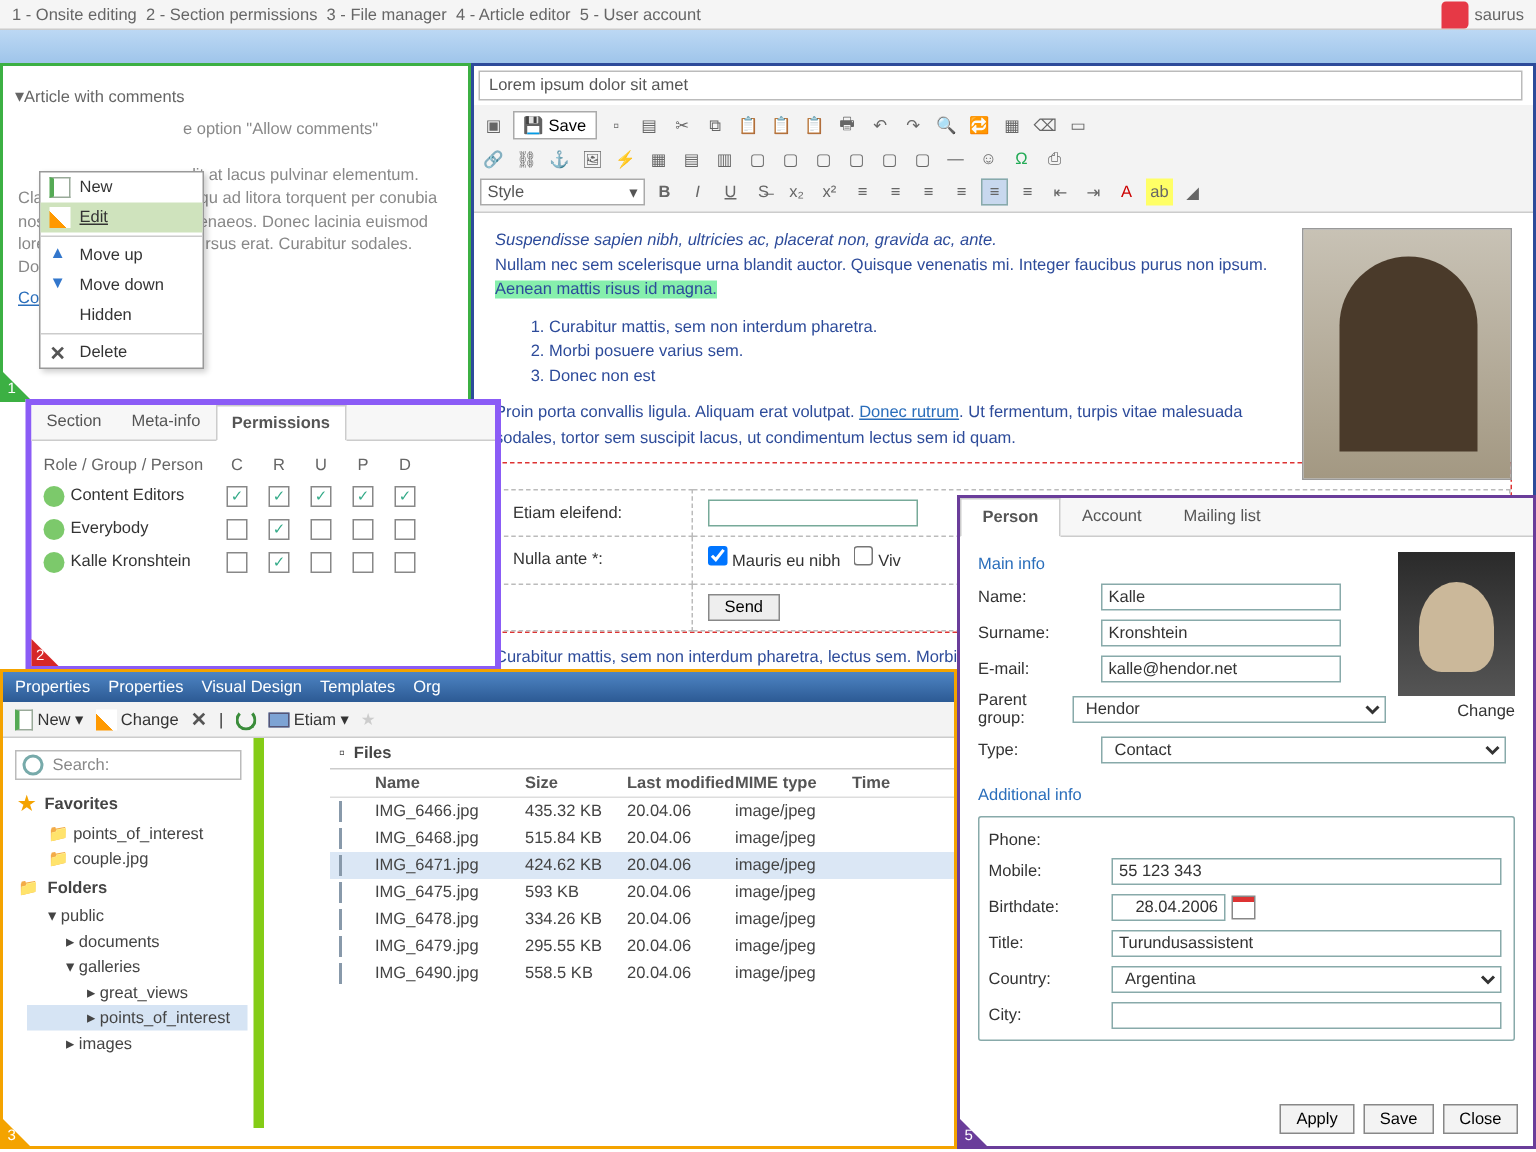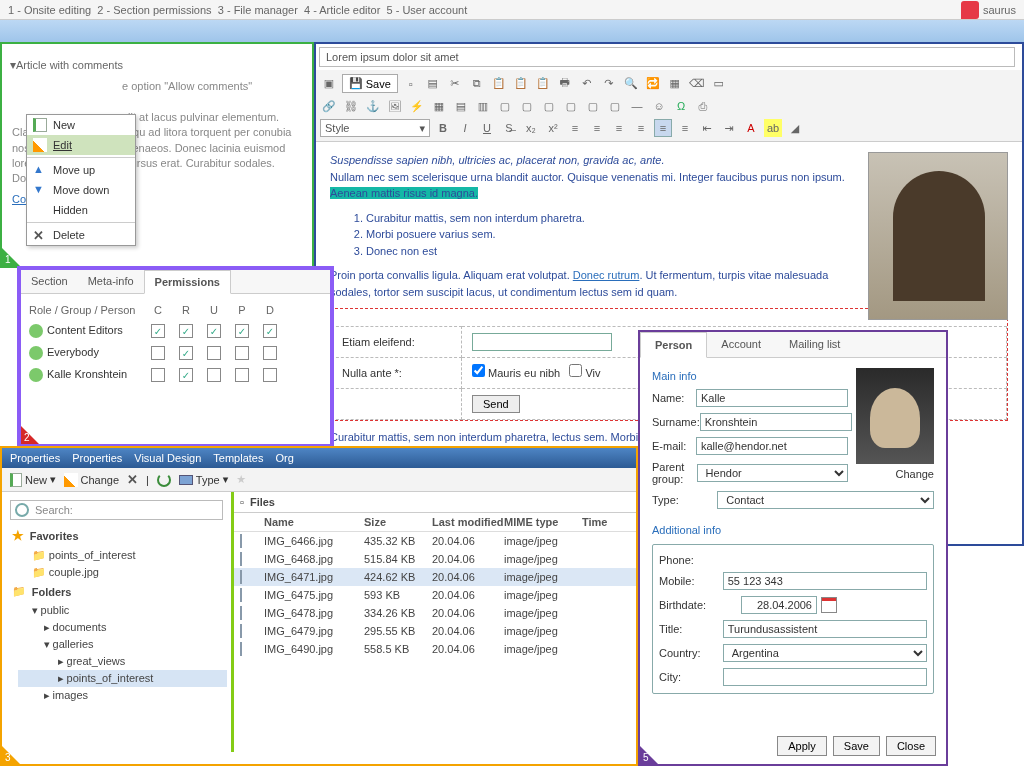--- a/index.html
+++ b/index.html
@@ -42,21 +42,21 @@
 
 #p3{left:0;top:446px;width:638px;height:320px;border:2px solid #f4a300}
 .mbar{background:linear-gradient(#4e85c4,#2c5a94);color:#fff;display:flex;gap:12px;padding:4px 8px;font-size:11px}
 .tbar{background:#f3f3f3;border-bottom:1px solid #ccc;display:flex;align-items:center;gap:8px;padding:4px 8px;color:#333}
 .tbar .tbtn{display:flex;align-items:center;gap:3px}
 .icnew{width:12px;height:14px;background:#fff;border:1px solid #9a9;border-left:3px solid #5a5}
 .icedit{width:14px;height:14px;background:linear-gradient(45deg,#f90 40%,#fff 40%)}
 .icdel{font-size:13px;font-weight:bold;color:#555}
 .icref{width:14px;height:14px;border:2px solid #3a8c3a;border-radius:50%;border-top-color:transparent}
 .icview{width:14px;height:10px;background:#7da3d4;border:1px solid #557}
-.fmleft{width:232px;float:left;border-right:3px solid #84cc16;height:260px;padding:4px}
+.fmleft{width:174px;float:left;border-right:7px solid #84cc16;height:260px;padding:4px}
 .srch{display:flex;align-items:center;gap:6px;border:1px solid #bbb;padding:2px 4px;margin:4px}
 .srch .sic{width:14px;height:14px;border:2px solid #7aa;border-radius:50%}
 .shead{display:flex;align-items:center;gap:6px;padding:4px 6px;font-weight:bold;color:#444}
 .star{color:#f4a300;font-size:13px}
 .fld{color:#f4a300}
 .tree{padding-left:12px;color:#444}
 .tree .tn{padding:2px 0 2px 14px}
 .tree .sel{background:#d6e4f4}
 .fmright{margin-left:218px;padding:0}
 .fhdr{display:flex;align-items:center;gap:6px;border-bottom:1px solid #ccc;padding:4px 6px;font-weight:bold;color:#444}
@@ -72,32 +72,32 @@
 
 #p4{left:314px;top:42px;width:710px;height:504px;border:2px solid #2d4b9a}
 .titlefld{border:1px solid #bbb;margin:3px;padding:3px 6px;color:#555}
 .etoolbar{background:#f3f3f3;border-bottom:1px solid #ccc;padding:2px}
 .etoolbar .r{display:flex;align-items:center;gap:4px;padding:2px;flex-wrap:nowrap}
 .eic{width:18px;height:18px;border:1px solid transparent;display:flex;align-items:center;justify-content:center;color:#666;font-size:11px}
 .savebtn{display:flex;align-items:center;gap:3px;border:1px solid #aaa;padding:2px 6px;background:#fff}
 .stylesel{border:1px solid #aaa;width:110px;height:18px;padding:0 4px;display:flex;align-items:center;justify-content:space-between;background:#fff;color:#555}
 .econtent{padding:10px 14px;color:#2d4b9a;line-height:1.5;height:360px;overflow:hidden;position:relative}
 .econtent i{}
-.econtent .hl{background:#14b8a6}
+.econtent .hl{background:#86efac}
 .econtent ol{margin:8px 0 8px 36px}
 .docimg{float:right;width:140px;height:168px;background:linear-gradient(#c8c2b5,#a39882);margin:0 0 6px 10px;border:1px solid #999;position:relative}
 .docimg .arch{position:absolute;top:18px;left:24px;width:92px;height:130px;background:#4a3a2a;border-radius:46px 46px 0 0}
 .eform{border:1px dashed #d33;margin:8px 0;padding:0}
 .eform table{width:100%;border-collapse:collapse}
 .eform td{border:1px dashed #bbb;padding:6px 10px;color:#333}
 .eform input[type=text]{border:1px solid #7a9;width:140px;height:18px}
 .eform button{border:1px solid #888;background:#eee;padding:2px 10px}
 
 
-#p5{left:638px;top:330px;width:310px;height:436px;border:2px solid #6a3d9a;background:#fff;z-index:10}
+#p5{left:638px;top:330px;width:386px;height:436px;border:2px solid #6a3d9a;background:#fff;z-index:10}
 .utabs{display:flex;border-bottom:1px solid #ccc;background:#f7f7f7}
 .utabs .ut{padding:6px 14px;color:#555}
 .utabs .ut.act{background:#fff;border:1px solid #ccc;border-bottom:1px solid #fff;margin-bottom:-1px;font-weight:bold}
 .ubody{padding:8px 12px}
 .usec{color:#2a6ebb;padding:4px 0}
 .urow{display:flex;align-items:center;padding:3px 0}
 .urow label{width:82px;color:#333}
 .urow input,.urow select{border:1px solid #8aa;height:18px;padding:0 4px;width:160px;background:#fff;color:#333}
 .uimg{float:right;width:78px;height:96px;background:linear-gradient(#2a2a2a,#555);margin:2px 0 2px 8px}
 .uimg .bust{width:50px;height:60px;background:#cbb89a;border-radius:50% 50% 30% 30%;margin:20px auto 0}
@@ -340,21 +340,21 @@
     <span class="tbtn"><span class="icnew"></span><span>New</span> ▾</span>
     <span class="tbtn">
         <span class="icedit"></span>
         <span>Change</span>
       </span>
     <span class="tbtn icdel">✕</span>
     <span>|</span>
     <span class="tbtn">
         <span class="icref"></span>
       </span>
-    <span class="tbtn"><span class="icview"></span><span>Type</span> ▾</span>
+    <span class="tbtn"><span class="icview"></span><span>Etiam</span> ▾</span>
     <span style="color:#ccc">★</span>
   </div>
   <div class="fmleft">
     <div class="srch">
         <span class="sic"></span>
         <span style="color:#888">Search:</span>
       </div>
     <div class="shead">
         <span class="star">★</span>
         <span>Favorites</span>

